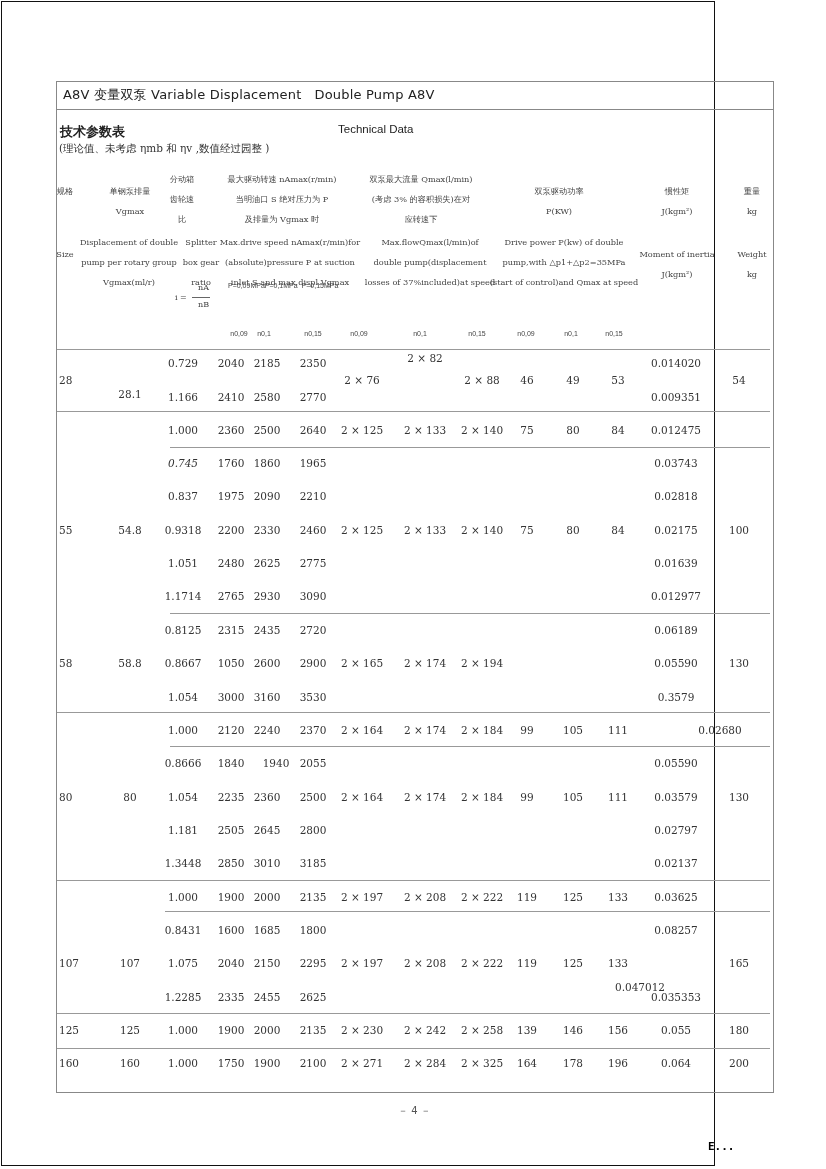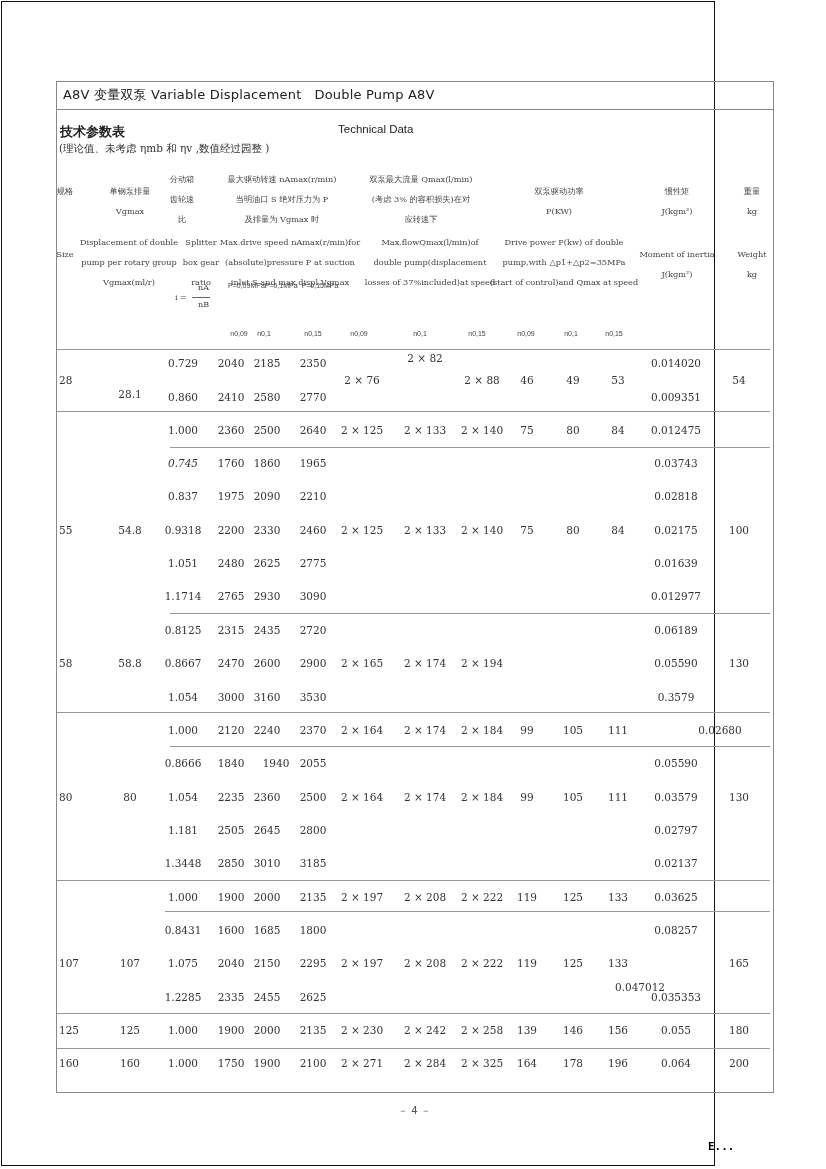--- a/index.html
+++ b/index.html
@@ -98,21 +98,21 @@
       <div class="hline" style="left: 168px; top: 744px; width: 600px;"></div>
       <div class="hline" style="left: 55px; top: 878px; width: 713px;"></div>
       <div class="hline" style="left: 163px; top: 909px; width: 605px;"></div>
       <div class="hline" style="left: 55px; top: 1011px; width: 713px;"></div>
       <div class="hline" style="left: 55px; top: 1046px; width: 713px;"></div>
       <div class="cell" style="left: 181px; top: 361px;">0.729</div>
       <div class="cell" style="left: 229px; top: 361px;">2040</div>
       <div class="cell" style="left: 265px; top: 361px;">2185</div>
       <div class="cell" style="left: 311px; top: 361px;">2350</div>
       <div class="cell" style="left: 674px; top: 361px;">0.014020</div>
-      <div class="cell" style="left: 181px; top: 395px;">0.860</div>
+      <div class="cell" style="left: 181px; top: 395px;">1.166</div>
       <div class="cell" style="left: 229px; top: 395px;">2410</div>
       <div class="cell" style="left: 265px; top: 395px;">2580</div>
       <div class="cell" style="left: 311px; top: 395px;">2770</div>
       <div class="cell" style="left: 674px; top: 395px;">0.009351</div>
       <div class="cell" style="left: 181px; top: 428px;">1.000</div>
       <div class="cell" style="left: 229px; top: 428px;">2360</div>
       <div class="cell" style="left: 265px; top: 428px;">2500</div>
       <div class="cell" style="left: 311px; top: 428px;">2640</div>
       <div class="cell" style="left: 360px; top: 428px;">2 × 125</div>
       <div class="cell" style="left: 423px; top: 428px;">2 × 133</div>
@@ -156,21 +156,21 @@
       <div class="cell" style="left: 311px; top: 594px;">3090</div>
       <div class="cell" style="left: 674px; top: 594px;">0.012977</div>
       <div class="cell" style="left: 181px; top: 628px;">0.8125</div>
       <div class="cell" style="left: 229px; top: 628px;">2315</div>
       <div class="cell" style="left: 265px; top: 628px;">2435</div>
       <div class="cell" style="left: 311px; top: 628px;">2720</div>
       <div class="cell" style="left: 674px; top: 628px;">0.06189</div>
       <div class="cell left" style="left: 57px; top: 661px;">58</div>
       <div class="cell" style="left: 128px; top: 661px;">58.8</div>
       <div class="cell" style="left: 181px; top: 661px;">0.8667</div>
-      <div class="cell" style="left: 229px; top: 661px;">2470</div>
+      <div class="cell" style="left: 229px; top: 661px;">1050</div>
       <div class="cell" style="left: 265px; top: 661px;">2600</div>
       <div class="cell" style="left: 311px; top: 661px;">2900</div>
       <div class="cell" style="left: 360px; top: 661px;">2 × 165</div>
       <div class="cell" style="left: 423px; top: 661px;">2 × 174</div>
       <div class="cell" style="left: 480px; top: 661px;">2 × 194</div>
       <div class="cell" style="left: 674px; top: 661px;">0.05590</div>
       <div class="cell" style="left: 737px; top: 661px;">130</div>
       <div class="cell" style="left: 181px; top: 695px;">1.054</div>
       <div class="cell" style="left: 229px; top: 695px;">3000</div>
       <div class="cell" style="left: 265px; top: 695px;">3160</div>

